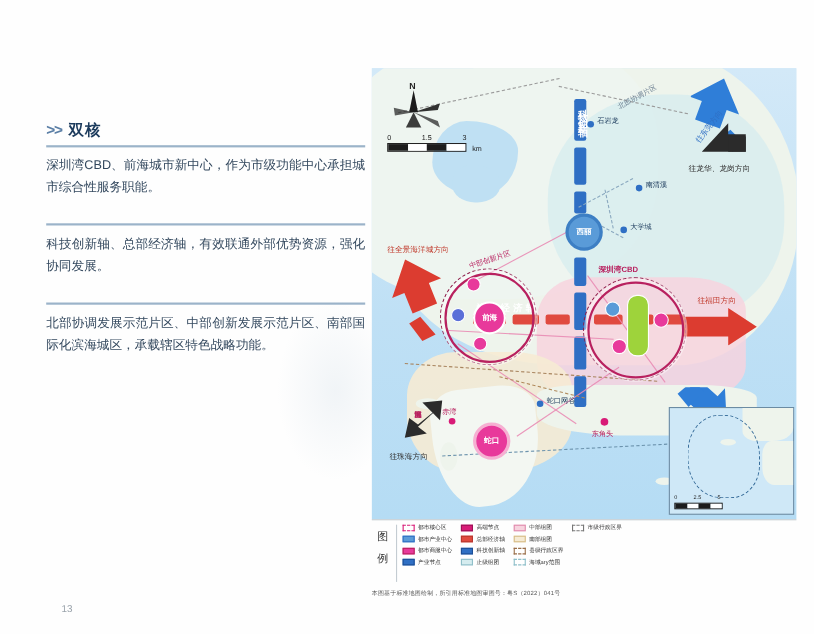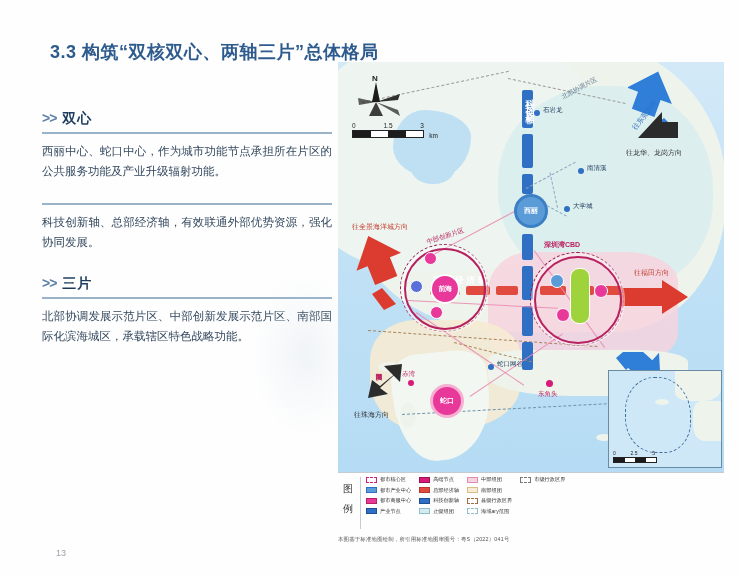--- a/index.html
+++ b/index.html
@@ -195,42 +195,38 @@
     position:absolute;left:250px;top:270px;width:110px;height:170px;
     background:radial-gradient(ellipse at 50% 50%,rgba(180,200,215,.18),rgba(255,255,255,0) 68%);
     pointer-events:none;
   }
 </style>
 </head>
 <body>
 
 <div class="page">
 
-  <div class="heading">3.3 构筑“双核双心、两轴三片”总体格局</div>
 
   <div class="left-col">
-
 
     <div class="block">
       <div class="block-head">
-        <span class="chev">&gt;&gt;</span><span>双心</span>
+        <span class="chev">&gt;&gt;</span><span>双核</span>
       </div>
       <div class="rule"></div>
-      <div class="block-body">西丽中心、蛇口中心，作为城市功能节点承担所在片区的公共服务功能及产业升级辐射功能。</div>
-    </div>
+      <div class="block-body">深圳湾CBD、前海城市新中心，作为市级功能中心承担城市综合性服务职能。</div>
+    </div>
+
 
     <div class="block">
       <div class="rule"></div>
       <div class="block-body">科技创新轴、总部经济轴，有效联通外部优势资源，强化协同发展。</div>
     </div>
 
     <div class="block">
-      <div class="block-head">
-        <span class="chev">&gt;&gt;</span><span>三片</span>
-      </div>
       <div class="rule"></div>
       <div class="block-body">北部协调发展示范片区、中部创新发展示范片区、南部国际化滨海城区，承载辖区特色战略功能。</div>
     </div>
 
   </div>
 
   <div class="watermark"></div>
 
   <div class="pagenum">13</div>
 

